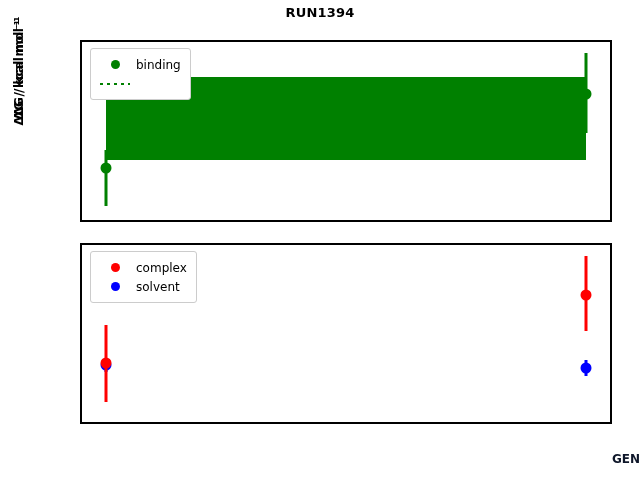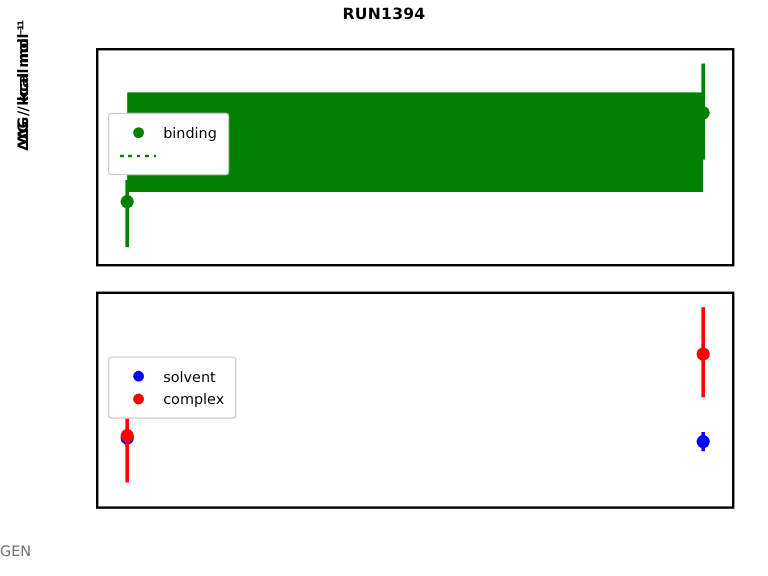--- a/index.html
+++ b/index.html
@@ -73,24 +73,24 @@
     white-space: nowrap;
     text-align: center;
   }
   #ylabel-top    { left: -76px; top: 64px;  width: 190px; }
   #ylabel-bottom { left: -76px; top: 63px;  width: 190px; }
   .xlabel {
     position: absolute;
     left: 0;
     top: 452px;
     width: 640px;
-    text-align: left;
+    text-align: right;
     font-size: 12px;
-    font-weight: normal;
-    color: #737373;
+    font-weight: bold;
+    color: #0f172a;
   }
 
   
   .errbar {
     position: absolute;
     width: 3px;
     transform: translateX(-50%);
   }
   .marker {
     position: absolute;
@@ -106,21 +106,20 @@
   
   .legend {
     position: absolute;
     box-sizing: border-box;
     background: #ffffff;
     border: 1px solid #cccccc;
     border-radius: 3px;
     padding: 6px 9px 6px 7px;
     font-size: 12px;
     color: #000000;
-    margin-top: 46px;
   }
   #legend-top    { left: 8px; top: 6px; }
   #legend-bottom { left: 8px; top: 6px; }
   .legend-row {
     display: flex;
     align-items: center;
     height: 19px;
   }
   .legend-key {
     width: 34px;
@@ -245,29 +244,29 @@
           <div class="tick-x" style="left: -1px;"></div>
         </div>
         <div class="tickcol-x" style="left: 504px;">
           <div class="tick-x" style="left: -1px;"></div>
         </div>
       </div>
 
     <div class="legend" id="legend-bottom">
       <div class="legend-row">
         <span class="legend-key">
+          <span class="legend-dot" style="background:#ff0000"></span>
+        </span>
+        <span class="legend-label">complex</span>
+      </div>
+      <div class="legend-row">
+        <span class="legend-key">
           <span class="legend-dot" style="background:#0000ff"></span>
         </span>
         <span class="legend-label">solvent</span>
-      </div>
-      <div class="legend-row">
-        <span class="legend-key">
-          <span class="legend-dot" style="background:#ff0000"></span>
-        </span>
-        <span class="legend-label">complex</span>
       </div>
     </div>
   </div>
 
   <div class="ylabel" id="ylabel-bottom">ΔG / kcal mol⁻¹</div>
 
   <div class="xlabel">GEN</div>
 
 </div>
 

